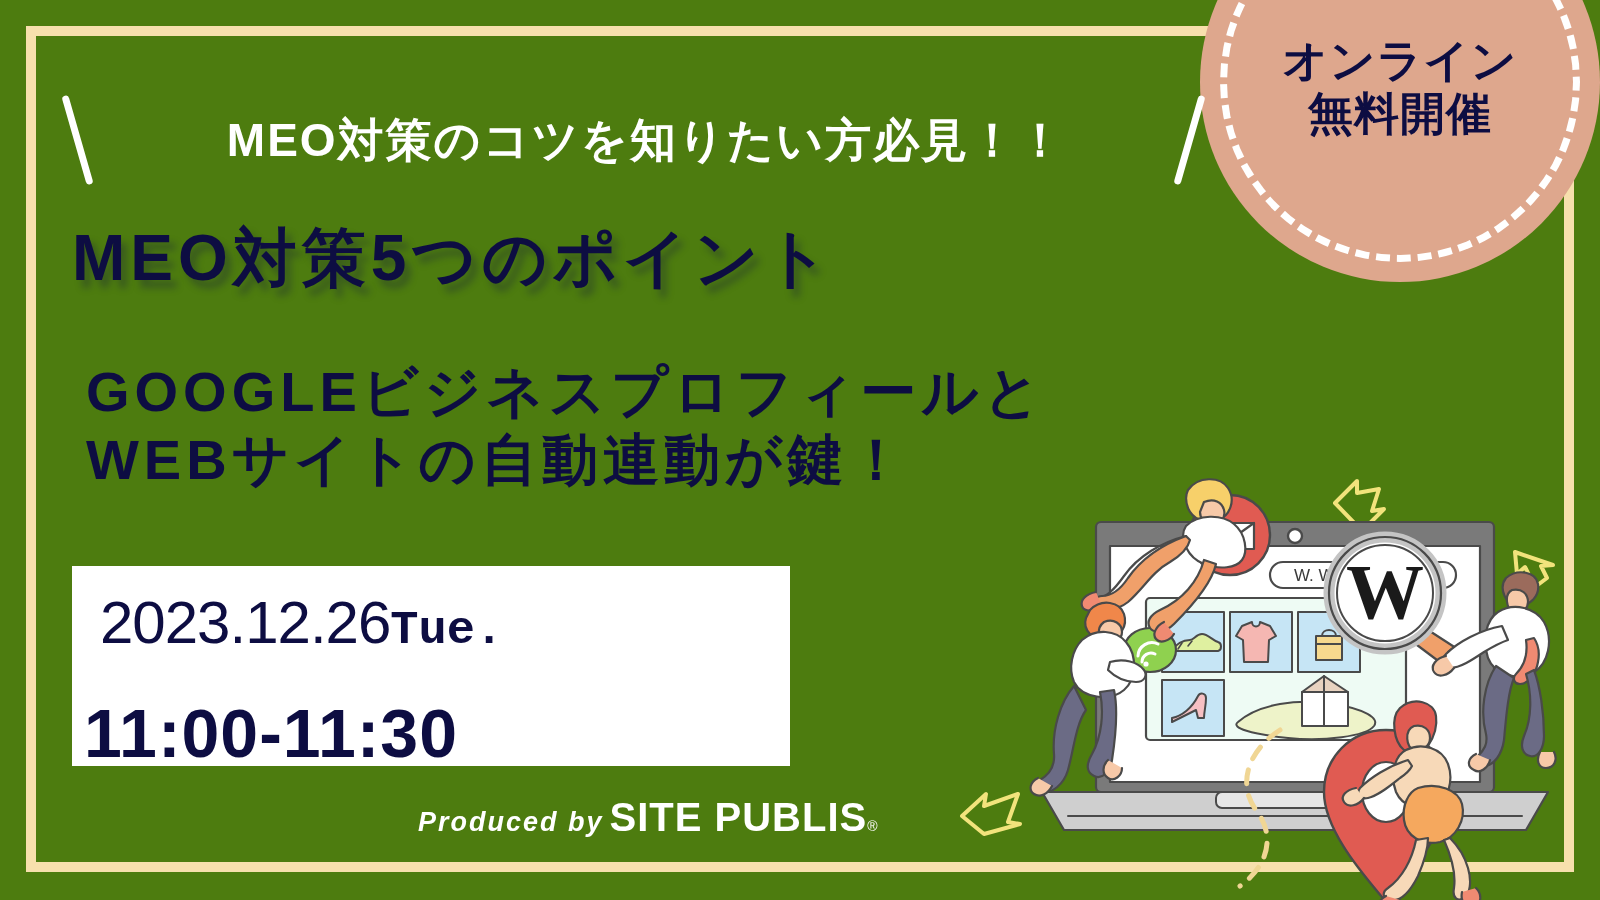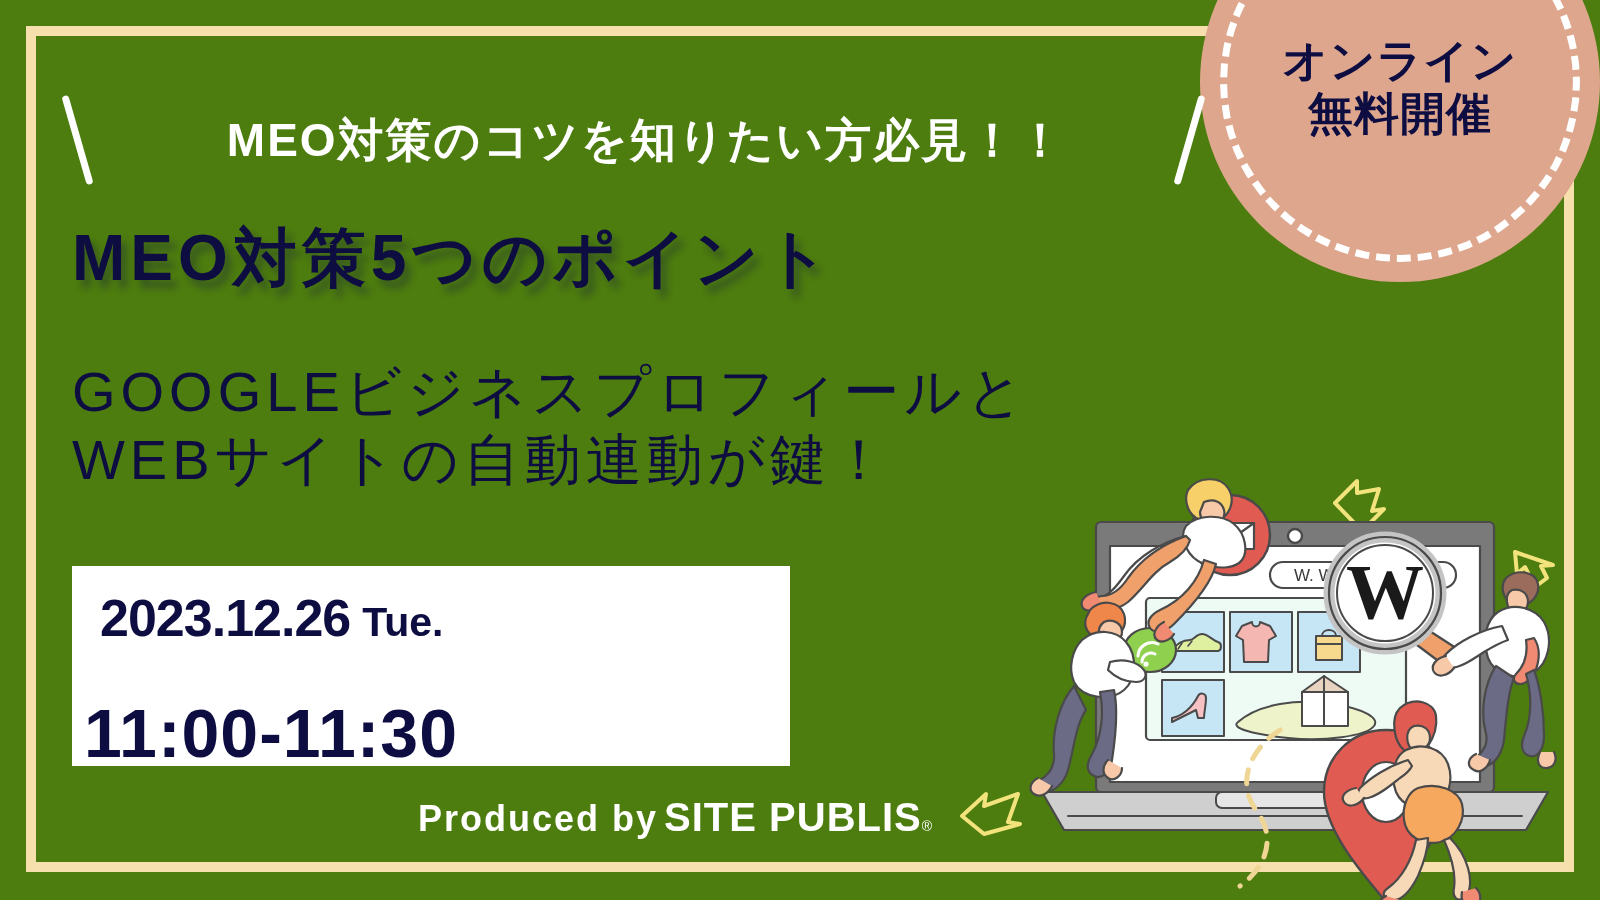--- a/index.html
+++ b/index.html
@@ -59,55 +59,56 @@
   }
   
   .main-title{
     position:absolute;left:72px;top:226px;
     color:#0d0d42;font-weight:bold;font-size:64px;
     letter-spacing:5px;white-space:nowrap;line-height:1;
     text-shadow:6px 8px 7px rgba(20,30,60,0.34);
   }
   
   .sub-title{
-    position:absolute;left:72px;top:358px;
-    color:#0d0d42;font-weight:normal;font-size:56px;
+    position:absolute;left:86px;top:358px;
+    color:#0d0d42;font-weight:bold;font-size:56px;
     letter-spacing:5px;line-height:1.22;white-space:nowrap;
   }
   .sub-title div{white-space:nowrap;}
   
   .date-box{
     position:absolute;left:72px;top:566px;
     width:718px;height:200px;background:#ffffff;
   }
   .date-line{
     position:absolute;left:28px;top:22px;
     color:#0d0d42;white-space:nowrap;
   }
   .date-main{
-    font-weight:bold;font-size:52px;letter-spacing:-1px;
+    font-weight:normal;font-size:60px;letter-spacing:-1px;
     vertical-align:baseline;
   }
   .date-dow{
-    font-weight:bold;font-size:41px;letter-spacing:0px;
-    margin-left:12px;vertical-align:baseline;
+    font-weight:bold;font-size:47px;letter-spacing:0px;
+    vertical-align:baseline;font-family:Liberation Mono, monospace;
   }
   .time-line{
     position:absolute;left:12px;top:128px;
     color:#0d0d42;font-weight:bold;font-size:68px;
     letter-spacing:1px;white-space:nowrap;
   }
   
   .produced{
     position:absolute;left:418px;top:795px;
     color:#ffffff;white-space:nowrap;
   }
   .produced .pb{
-    font-weight:bold;font-size:36px;letter-spacing:2px;
+    font-weight:bold;font-size:27px;letter-spacing:2px;
     vertical-align:baseline;
+    font-style:italic;
   }
   .produced .brand{
     font-weight:bold;font-size:40px;letter-spacing:1px;
     margin-left:6px;vertical-align:baseline;
   }
   .produced .reg{
     font-size:14px;vertical-align:baseline;
   }
   
   .illus{

